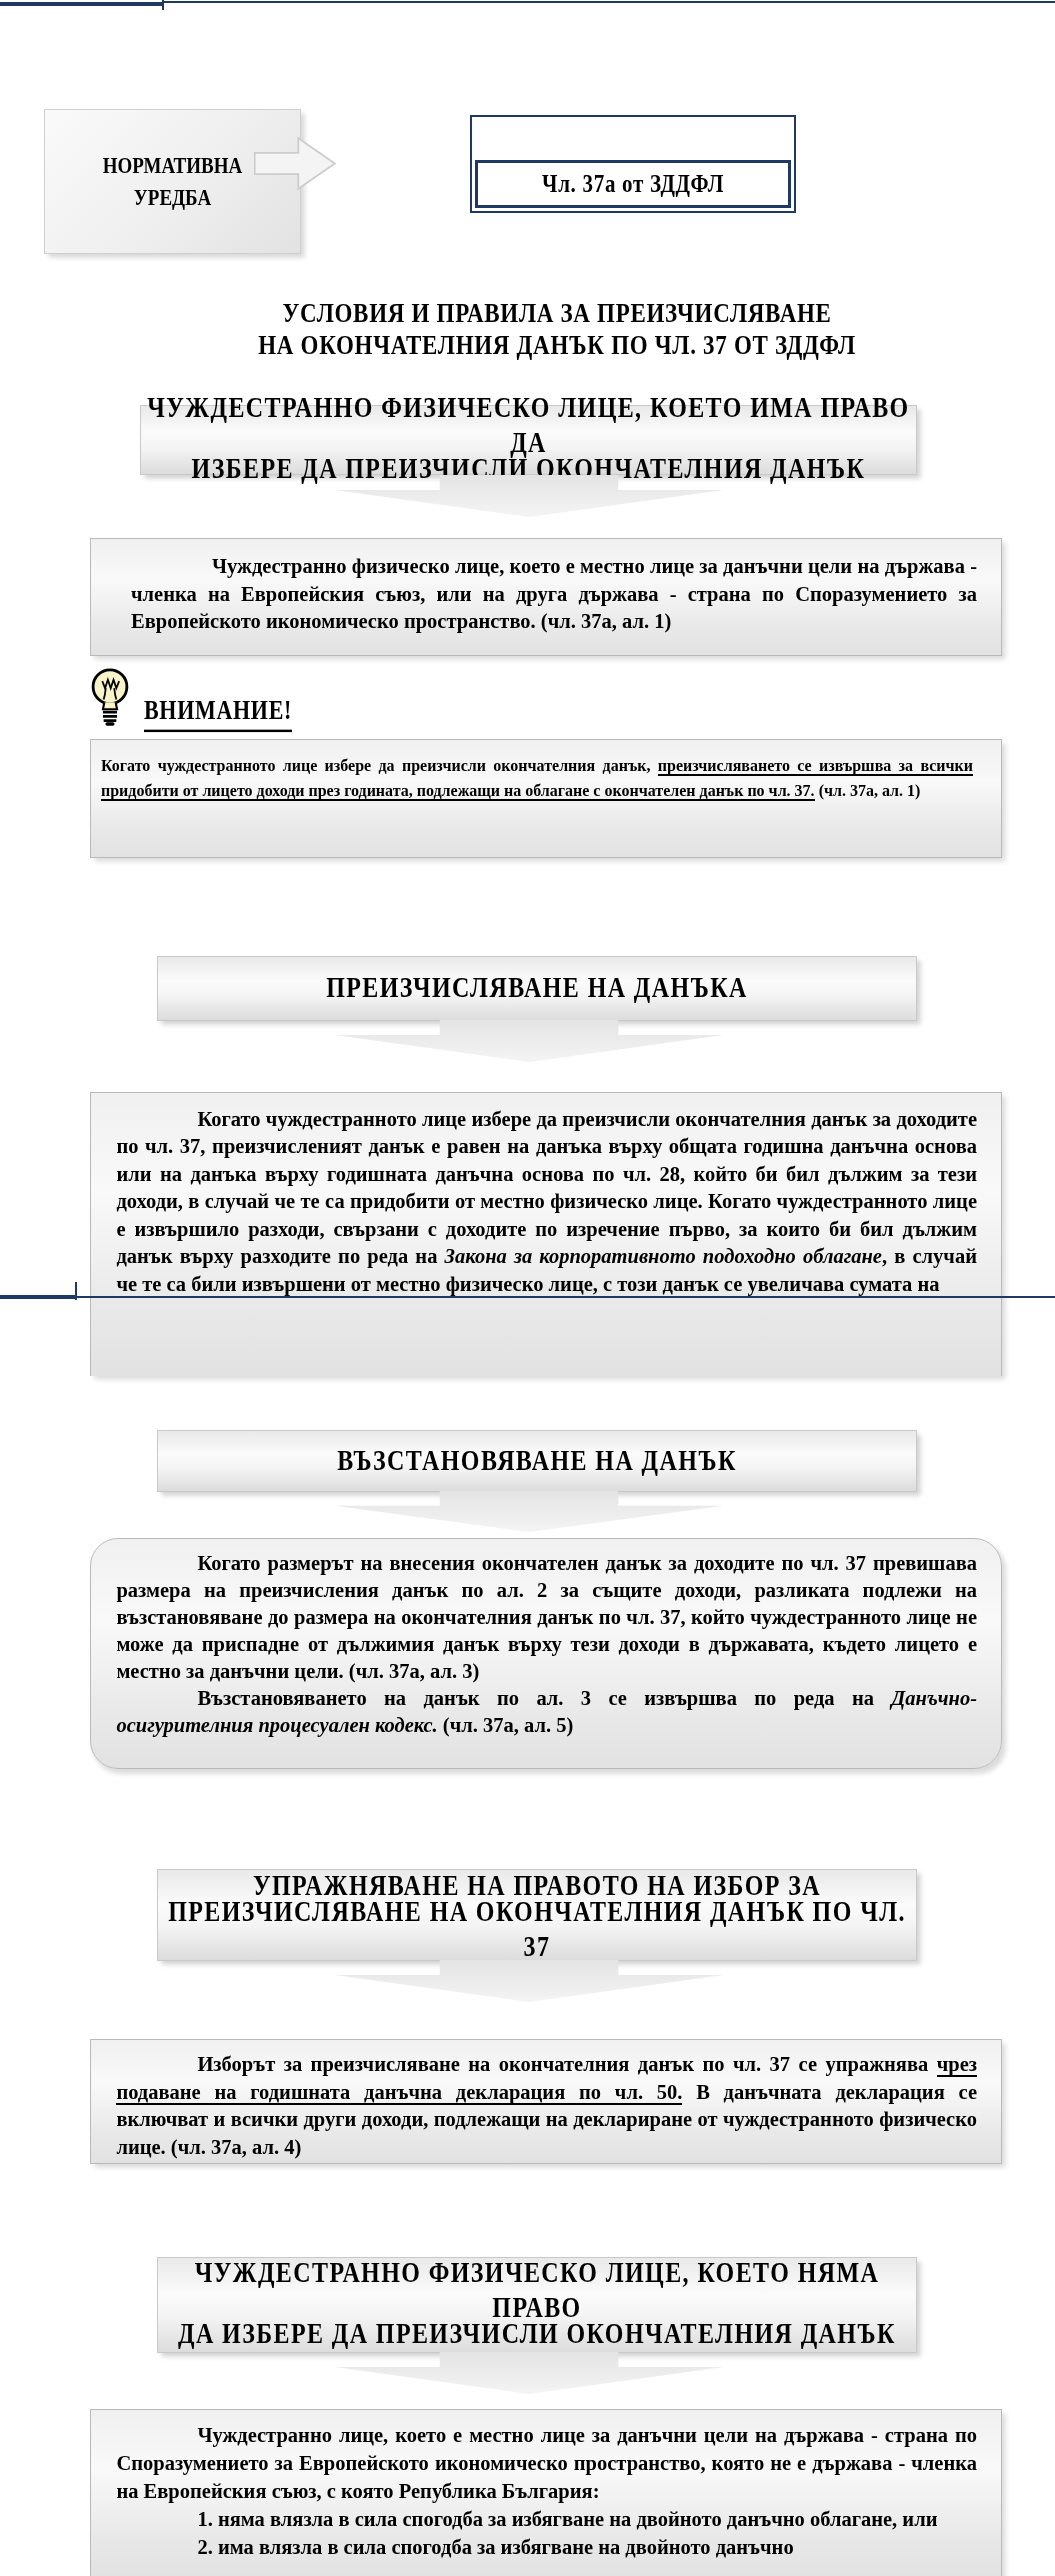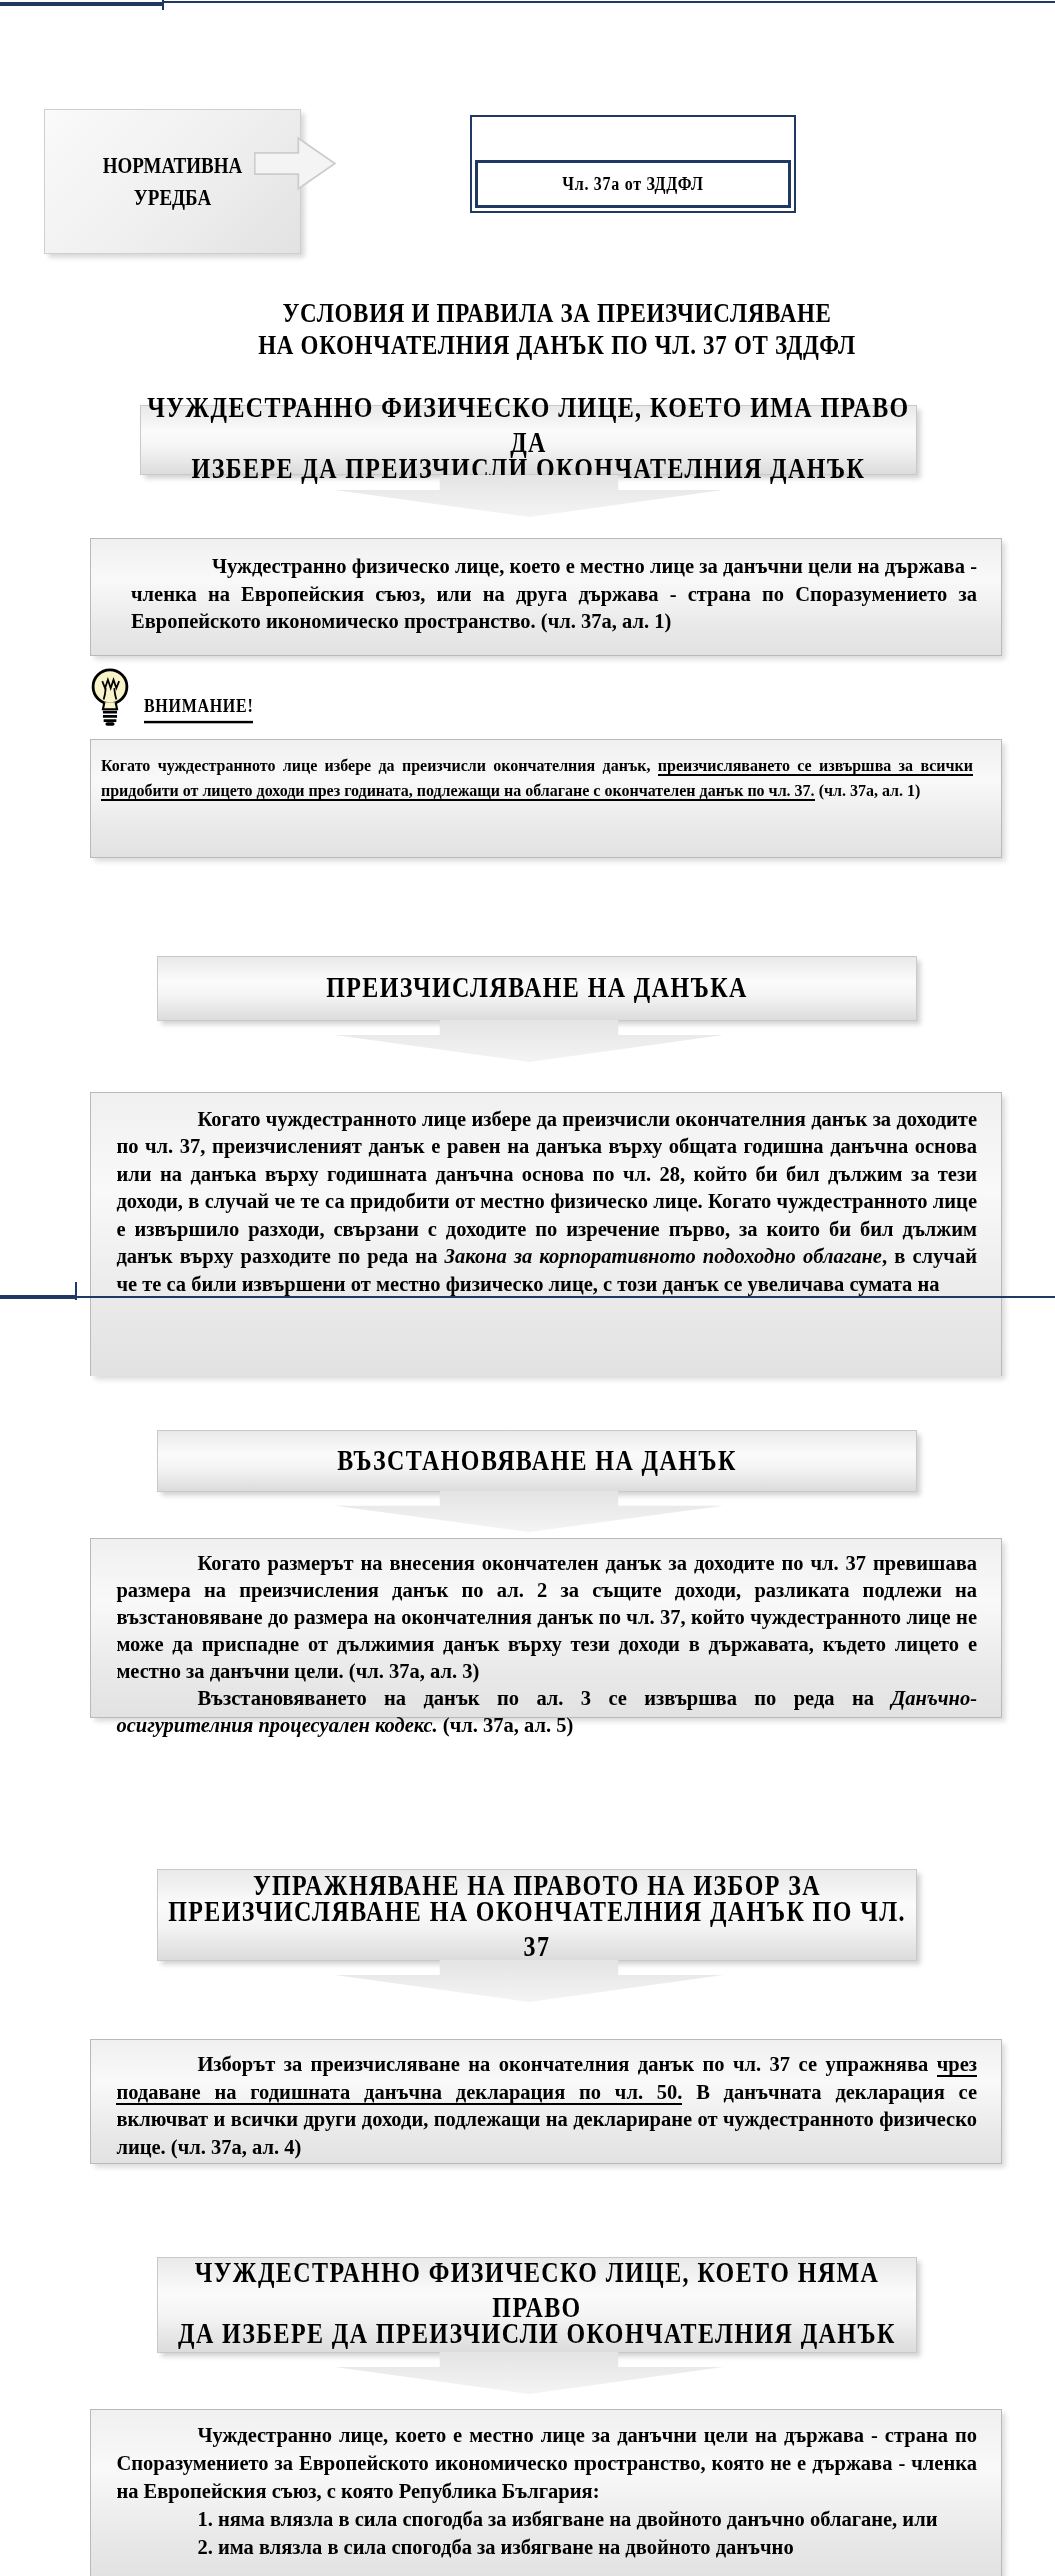--- a/index.html
+++ b/index.html
@@ -12,35 +12,35 @@
              border:0.7px solid #c9c9c9;box-shadow:3.5px 4.2px 5px rgba(0,0,0,.18);}
   .gradbox-b{background:linear-gradient(180deg,#f0f0f0 0%,#f9f9f9 35%,#e9e9e9 75%,#e2e2e2 100%);
              border:1.4px solid #b9b9b9;box-shadow:3.5px 4.2px 5px rgba(0,0,0,.14);}
   .normbox{background:linear-gradient(135deg,#fafafa 0%,#efefef 55%,#e2e2e2 100%);
            border:0.7px solid #cfcfcf;box-shadow:3.5px 4.2px 5px rgba(0,0,0,.16);
            display:flex;align-items:center;justify-content:center;text-align:center;
            font-size:19px;line-height:26px;}
   .articlebox{border:2.1px solid #1f3864;background:#fff;}
   .article-inner{position:absolute;inset:2.8px;border:3.5px solid #1f3864;
                  display:flex;align-items:center;justify-content:center;
-                 font-size:16px;letter-spacing:0.7px;margin-top:40px;}
+                 font-size:21px;letter-spacing:0.7px;margin-top:40px;}
   .hdr{display:flex;flex-direction:column;align-items:center;justify-content:center;
        text-align:center;font-size:24px;line-height:29px;letter-spacing:1.4px;}
   .title{ text-align:center;font-size:23px;line-height:32px;letter-spacing:0.7px;}
   .stretch{display:inline-block;transform:scaleY(1.22);transform-origin:50% 55%;}
   .bodytxt{font-size:20.5px;line-height:27.5px;text-align:justify;}
   .bodytxt p{margin:0;text-indent:81px;}
   .notetxt{font-size:16px;line-height:25.4px;text-align:justify;}
   .notetxt p{margin:0;text-indent:0;}
   .chev{clip-path:polygon(27% 0,73% 0,73% 36%,100% 36%,50% 100%,0 36%,27% 36%);
         background:linear-gradient(180deg,#e4e4e4,#f4f4f4);
         filter:drop-shadow(1.4px 2.1px 1.4px rgba(0,0,0,.10));}
   .run-i{font-style:italic;}
   .run-u{border-bottom:2.8px solid #000;}
-  .attn-label{font-size:16px;letter-spacing:0.7px;text-decoration:underline;}
+  .attn-label{font-size:22px;letter-spacing:0.7px;text-decoration:underline;}
   .attn-label .stretch{border-bottom:2.8px solid #000;padding-bottom:2.8px;}
   .clip{overflow:hidden;}
 </style>
 </head>
 <body>
 
 <div class="page">
 
   <div class="abs rule" style="left:162px;top:0.7px;width:893px;height:2.1px;"></div>
   <div class="abs rule" style="left:0;top:2.1px;width:164px;height:3.5px;"></div>
@@ -102,21 +102,21 @@
 
   <div class="abs rule" style="left:0;top:1295px;width:76px;height:4.2px;"></div>
   <div class="abs rule" style="left:75px;top:1282px;width:2.1px;height:17.6px;"></div>
   <div class="abs rule" style="left:75px;top:1296px;width:980px;height:2.1px;"></div>
 
   <div class="abs gradbox-h hdr" style="left:157px;top:1430px;width:758px;height:60px;">
     <div><span class="stretch">ВЪЗСТАНОВЯВАНЕ НА ДАНЪК</span></div>
   </div>
   <div class="abs chev" style="left:335px;top:1491px;width:388px;height:41px;"></div>
 
-  <div class="abs gradbox-b bodytxt" style="left:90px;top:1538px;width:912px;height:180px;padding:11.3px 24px 0 25.4px;box-sizing:border-box;line-height:27px;">
+  <div class="abs gradbox-b bodytxt" style="left:90px;top:1538px;width:912px;height:231px;padding:11.3px 24px 0 25.4px;box-sizing:border-box;line-height:27px;border-radius:28px;">
     <p><span>Когато размерът на внесения окончателен данък за доходите по чл. 37 превишава размера на преизчисления данък по ал. 2 за същите доходи, разликата подлежи на възстановяване до размера на окончателния данък по чл. 37, който чуждестранното лице не може да приспадне от дължимия данък върху тези доходи в държавата, където лицето е местно за данъчни цели. (чл. 37а, ал. 3)</span></p>
     <p><span>Възстановяването на данък по ал. 3 се извършва по реда на </span><span class="run-i">Данъчно-осигурителния процесуален кодекс.</span><span> (чл. 37а, ал. 5)</span></p>
   </div>
 
   <div class="abs gradbox-h hdr" style="left:157px;top:1869px;width:758px;height:90px;">
     <div><span class="stretch">УПРАЖНЯВАНЕ НА ПРАВОТО НА ИЗБОР ЗА</span></div>
     <div><span class="stretch">ПРЕИЗЧИСЛЯВАНЕ НА ОКОНЧАТЕЛНИЯ ДАНЪК ПО ЧЛ. 37</span></div>
   </div>
   <div class="abs chev" style="left:335px;top:1960px;width:388px;height:42px;"></div>
 

